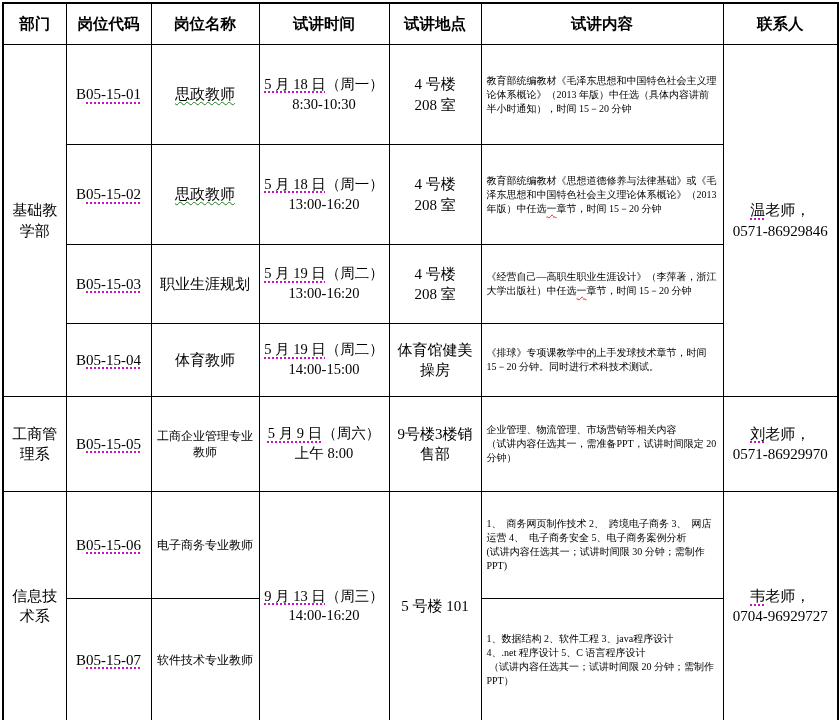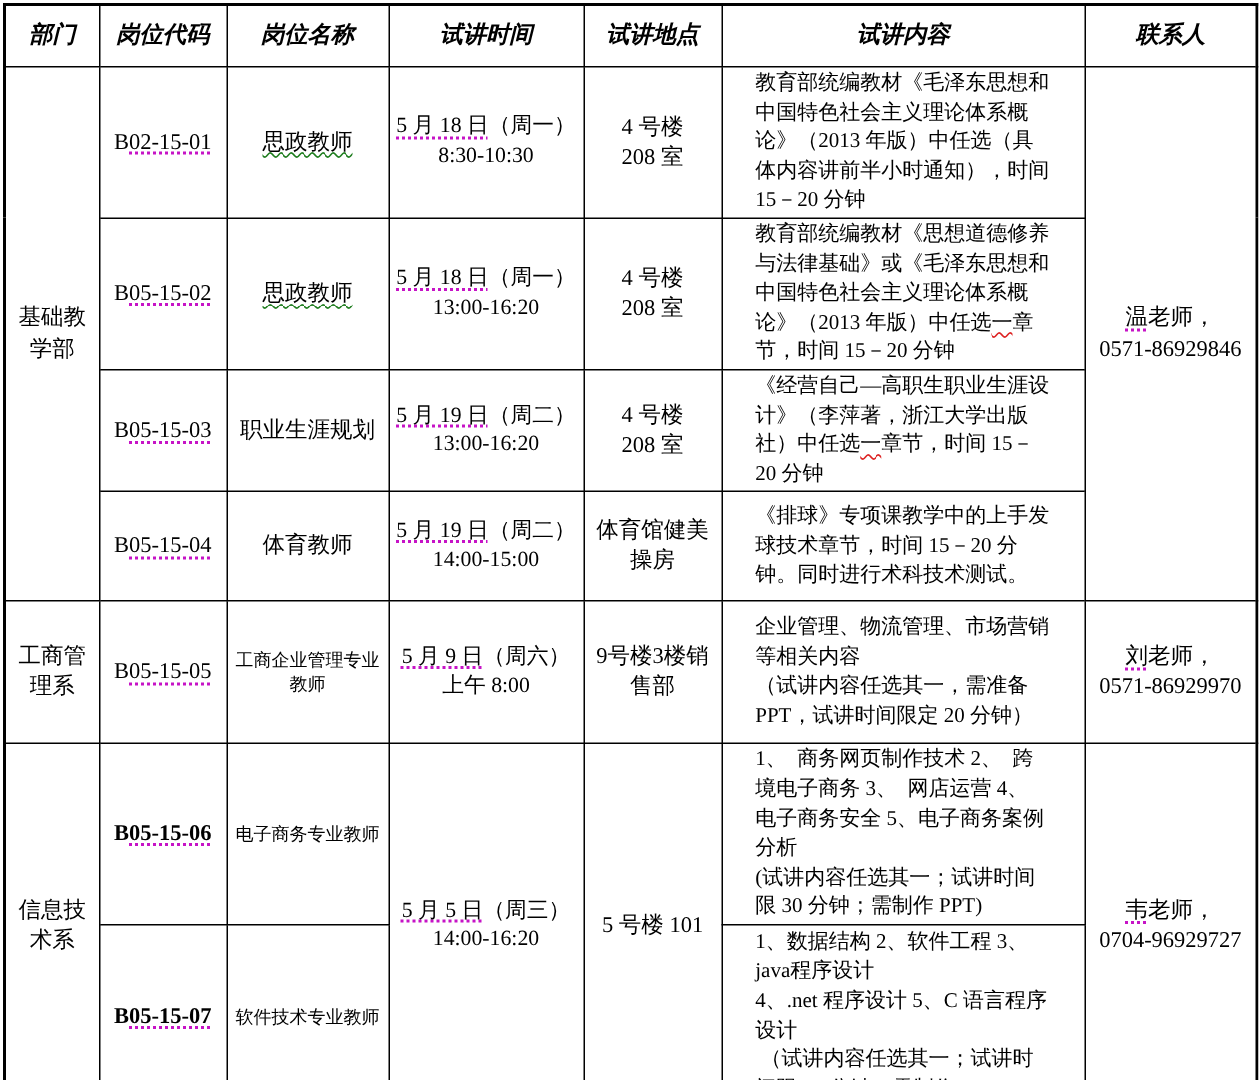--- a/index.html
+++ b/index.html
@@ -33,39 +33,38 @@
     text-align: center;
     vertical-align: middle;
     padding: 1px 3px;
     font-size: 15px;
     line-height: 1.35;
   }
   thead th {
     font-weight: bold;
     height: 38px;
     font-size: 15.5px;
-    font-style: italic;
   }
   tbody tr:nth-child(1) { height: 100px; }
   tbody tr:nth-child(2) { height: 100px; }
   tbody tr:nth-child(3) { height: 79px; }
   tbody tr:nth-child(4) { height: 73px; }
   tbody tr:nth-child(5) { height: 95px; }
   tbody tr:nth-child(6) { height: 107px; }
   tbody tr:nth-child(7) { height: 123px; }
   td.content {
     text-align: left;
-    font-size: 14px;
+    font-size: 10px;
     line-height: 1.4;
-    padding: 1px 22px;
+    padding: 1px 5px;
   }
   td.content .ln { white-space: pre-wrap; }
   td.time .ln { white-space: nowrap; font-size: 14.5px; text-align: center; }
   td.sm .ln { font-size: 12px; white-space: nowrap; }
-  td.bold { font-weight: bold; text-align: center; }
+  td.bold { font-weight: normal; text-align: center; }
   .u-md {
     text-decoration: underline dotted #c613c6;
     text-decoration-thickness: 1.5px;
     text-underline-offset: 3px;
   }
   .u-gw {
     text-decoration: underline wavy #1e7d1e;
     text-decoration-thickness: 1px;
     text-underline-offset: 2px;
   }
@@ -99,21 +98,21 @@
       <th>联系人</th>
     </tr>
   </thead>
   <tbody id="tbody">
       <tr>
         <td rowspan="4">
           <div class="ln"><span>基础教</span></div>
           <div class="ln"><span>学部</span></div>
         </td>
         <td>
-          <div class="ln"><span>B</span><span class="u-md">02-15-01</span></div>
+          <div class="ln"><span>B</span><span class="u-md">05-15-01</span></div>
         </td>
         <td>
           <div class="ln"><span class="u-gw">思政教师</span></div>
         </td>
         <td class="time">
           <div class="ln"><span class="u-md">5 月 18 日</span><span>（周一）</span></div>
           <div class="ln"><span>8:30-10:30</span></div>
         </td>
         <td>
           <div class="ln"><span>4 号楼</span></div>
@@ -216,21 +215,21 @@
           <div class="ln"><span>信息技</span></div>
           <div class="ln"><span>术系</span></div>
         </td>
         <td class="bold">
           <div class="ln"><span>B</span><span class="u-md">05-15-06</span></div>
         </td>
         <td class="sm">
           <div class="ln"><span>电子商务专业教师</span></div>
         </td>
         <td rowspan="2" class="time">
-          <div class="ln"><span class="u-md">5 月 5 日</span><span>（周三）</span></div>
+          <div class="ln"><span class="u-md">9 月 13 日</span><span>（周三）</span></div>
           <div class="ln"><span>14:00-16:20</span></div>
         </td>
         <td rowspan="2">
           <div class="ln"><span>5 号楼 101</span></div>
         </td>
         <td class="content">
           <div class="ln"><span>1、  商务网页制作技术 2、  跨境电子商务 3、  网店运营 4、  电子商务安全 5、电子商务案例分析</span></div>
           <div class="ln"><span>(试讲内容任选其一；试讲时间限 30 分钟；需制作 PPT)</span></div>
         </td>
         <td rowspan="2">

